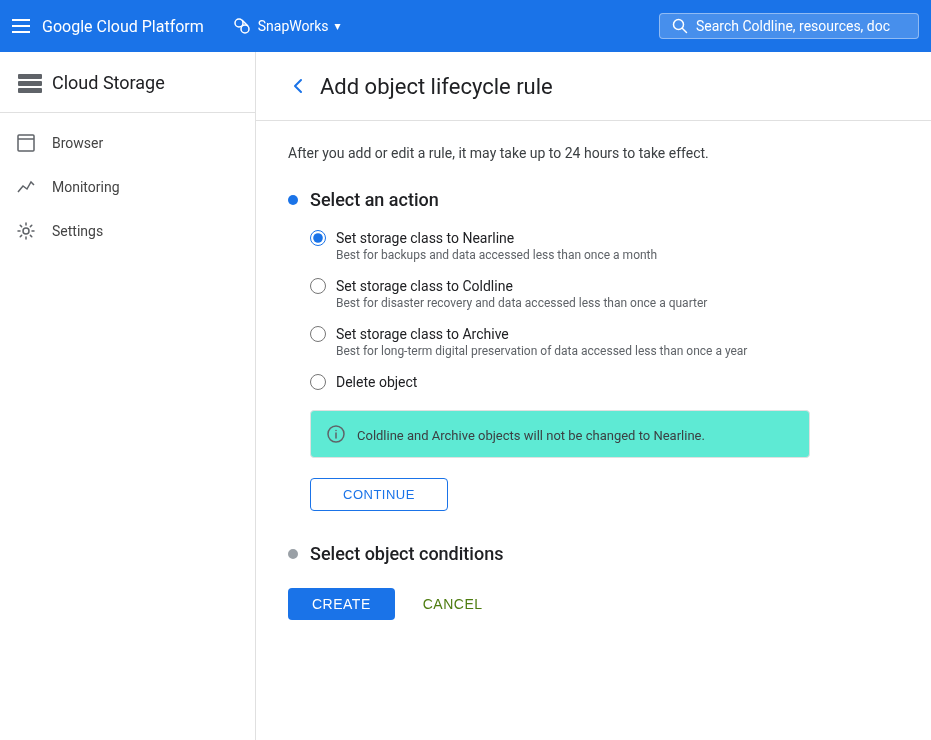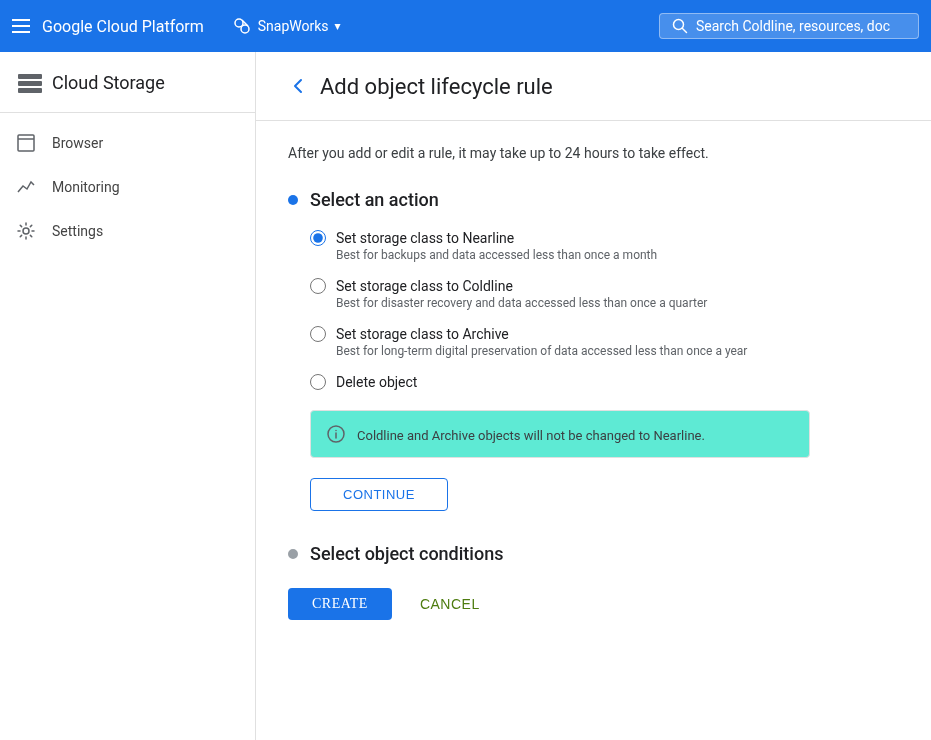--- a/index.html
+++ b/index.html
@@ -187,21 +187,20 @@
     .create-btn {
       padding: 8px 24px;
       background: #1a73e8;
       color: #fff;
       border: none;
       border-radius: 4px;
       font-size: 14px;
       font-weight: 500;
       cursor: pointer;
       letter-spacing: 0.5px;
-      font-family: Liberation Serif, serif;
     }
     .cancel-btn {
       padding: 8px 16px;
       background: transparent;
       color: #4d7c0f;
       border: none;
       font-size: 14px;
       font-weight: 500;
       cursor: pointer;
       letter-spacing: 0.5px;

